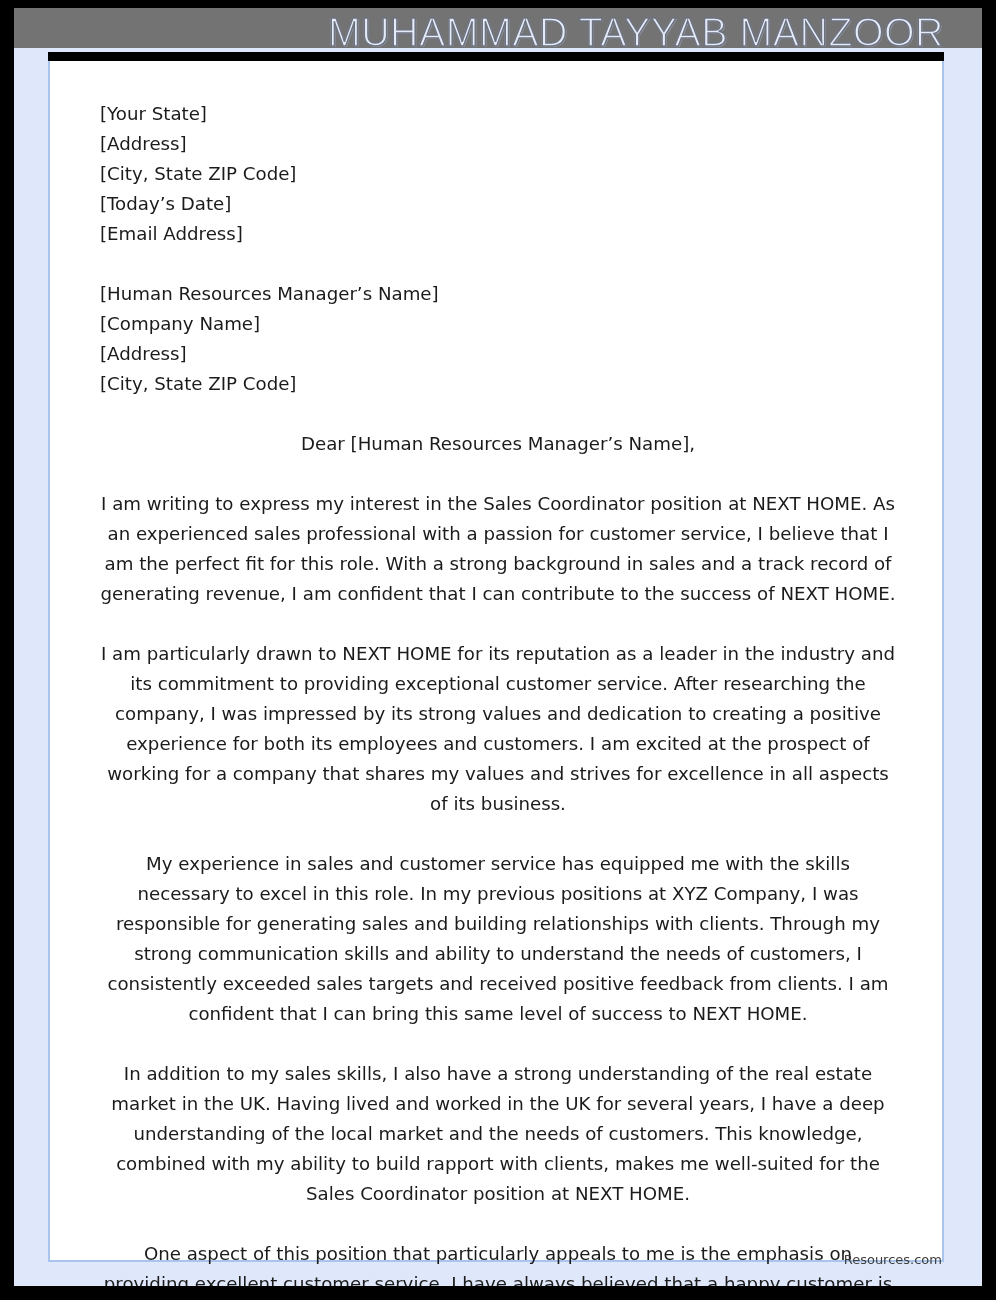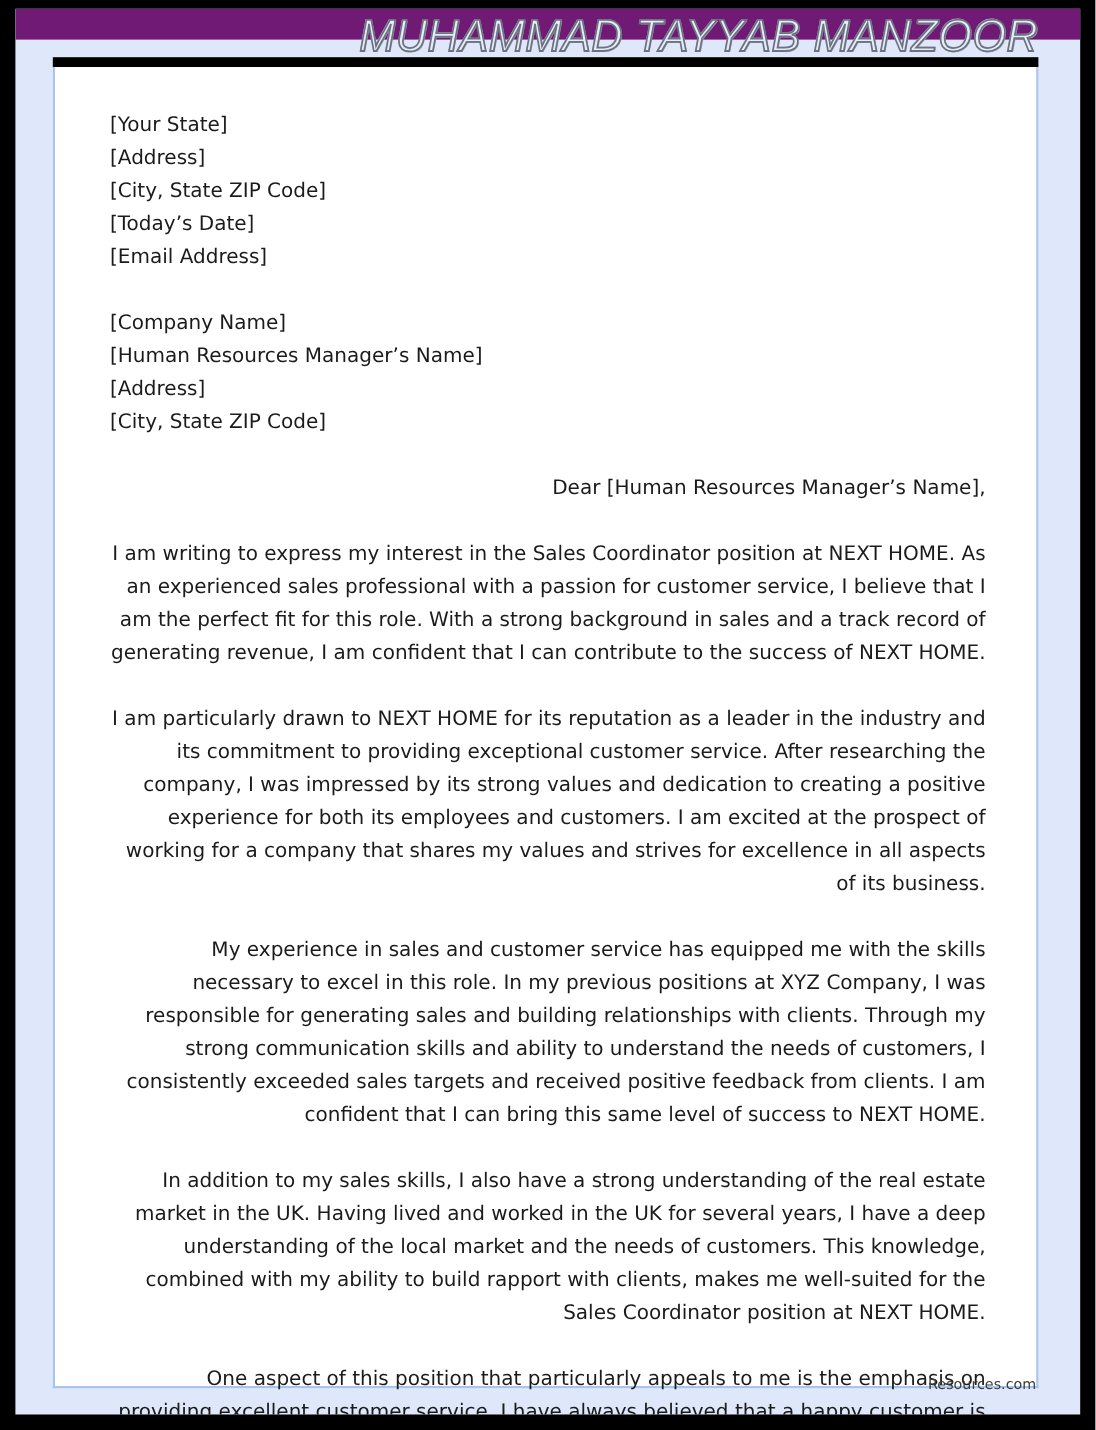--- a/index.html
+++ b/index.html
@@ -22,23 +22,22 @@
     border-bottom: 14px solid #000000;
     overflow: hidden;
   }
 
   
   .header-band {
     position: absolute;
     left: 0;
     top: 0;
     right: 0;
-    height: 28px;
-    background: #701a75;
-    font-style: italic;
+    height: 40px;
+    background: #737373;
   }
   .header-title {
     position: absolute;
     left: 0;
     right: 38px;
     top: 2px;
     text-align: right;
     font-family: "Liberation Sans", sans-serif;
     font-size: 41px;
     line-height: 44px;
@@ -96,21 +95,21 @@
     margin: 0 0 30px 0;
   }
   .block:last-child {
     margin-bottom: 0;
   }
   .addr-line {
     display: block;
   }
   .para {
     margin: 0 0 30px 0;
-    text-align: right;
+    text-align: center;
   }
 
   
   .watermark {
     position: absolute;
     right: 40px;
     top: 1244px;
     font-family: "DejaVu Sans", sans-serif;
     font-size: 13px;
     line-height: 16px;
@@ -136,22 +135,22 @@
 
     <div class="block">
       <span class="addr-line">[Your State]</span>
       <span class="addr-line">[Address]</span>
       <span class="addr-line">[City, State ZIP Code]</span>
       <span class="addr-line">[Today’s Date]</span>
       <span class="addr-line">[Email Address]</span>
     </div>
 
     <div class="block">
+      <span class="addr-line">[Human Resources Manager’s Name]</span>
       <span class="addr-line">[Company Name]</span>
-      <span class="addr-line">[Human Resources Manager’s Name]</span>
       <span class="addr-line">[Address]</span>
       <span class="addr-line">[City, State ZIP Code]</span>
     </div>
 
     <p class="para">Dear [Human Resources Manager’s Name],</p>
 
     <p class="para">I am writing to express my interest in the Sales Coordinator position at NEXT HOME. As an experienced sales professional with a passion for customer service, I believe that I am the perfect fit for this role. With a strong background in sales and a track record of generating revenue, I am confident that I can contribute to the success of NEXT HOME.</p>
     <p class="para">I am particularly drawn to NEXT HOME for its reputation as a leader in the industry and its commitment to providing exceptional customer service. After researching the company, I was impressed by its strong values and dedication to creating a positive experience for both its employees and customers. I am excited at the prospect of working for a company that shares my values and strives for excellence in all aspects of its business.</p>
     <p class="para">My experience in sales and customer service has equipped me with the skills necessary to excel in this role. In my previous positions at XYZ Company, I was responsible for generating sales and building relationships with clients. Through my strong communication skills and ability to understand the needs of customers, I consistently exceeded sales targets and received positive feedback from clients. I am confident that I can bring this same level of success to NEXT HOME.</p>
     <p class="para">In addition to my sales skills, I also have a strong understanding of the real estate market in the UK. Having lived and worked in the UK for several years, I have a deep understanding of the local market and the needs of customers. This knowledge, combined with my ability to build rapport with clients, makes me well-suited for the Sales Coordinator position at NEXT HOME.</p>

